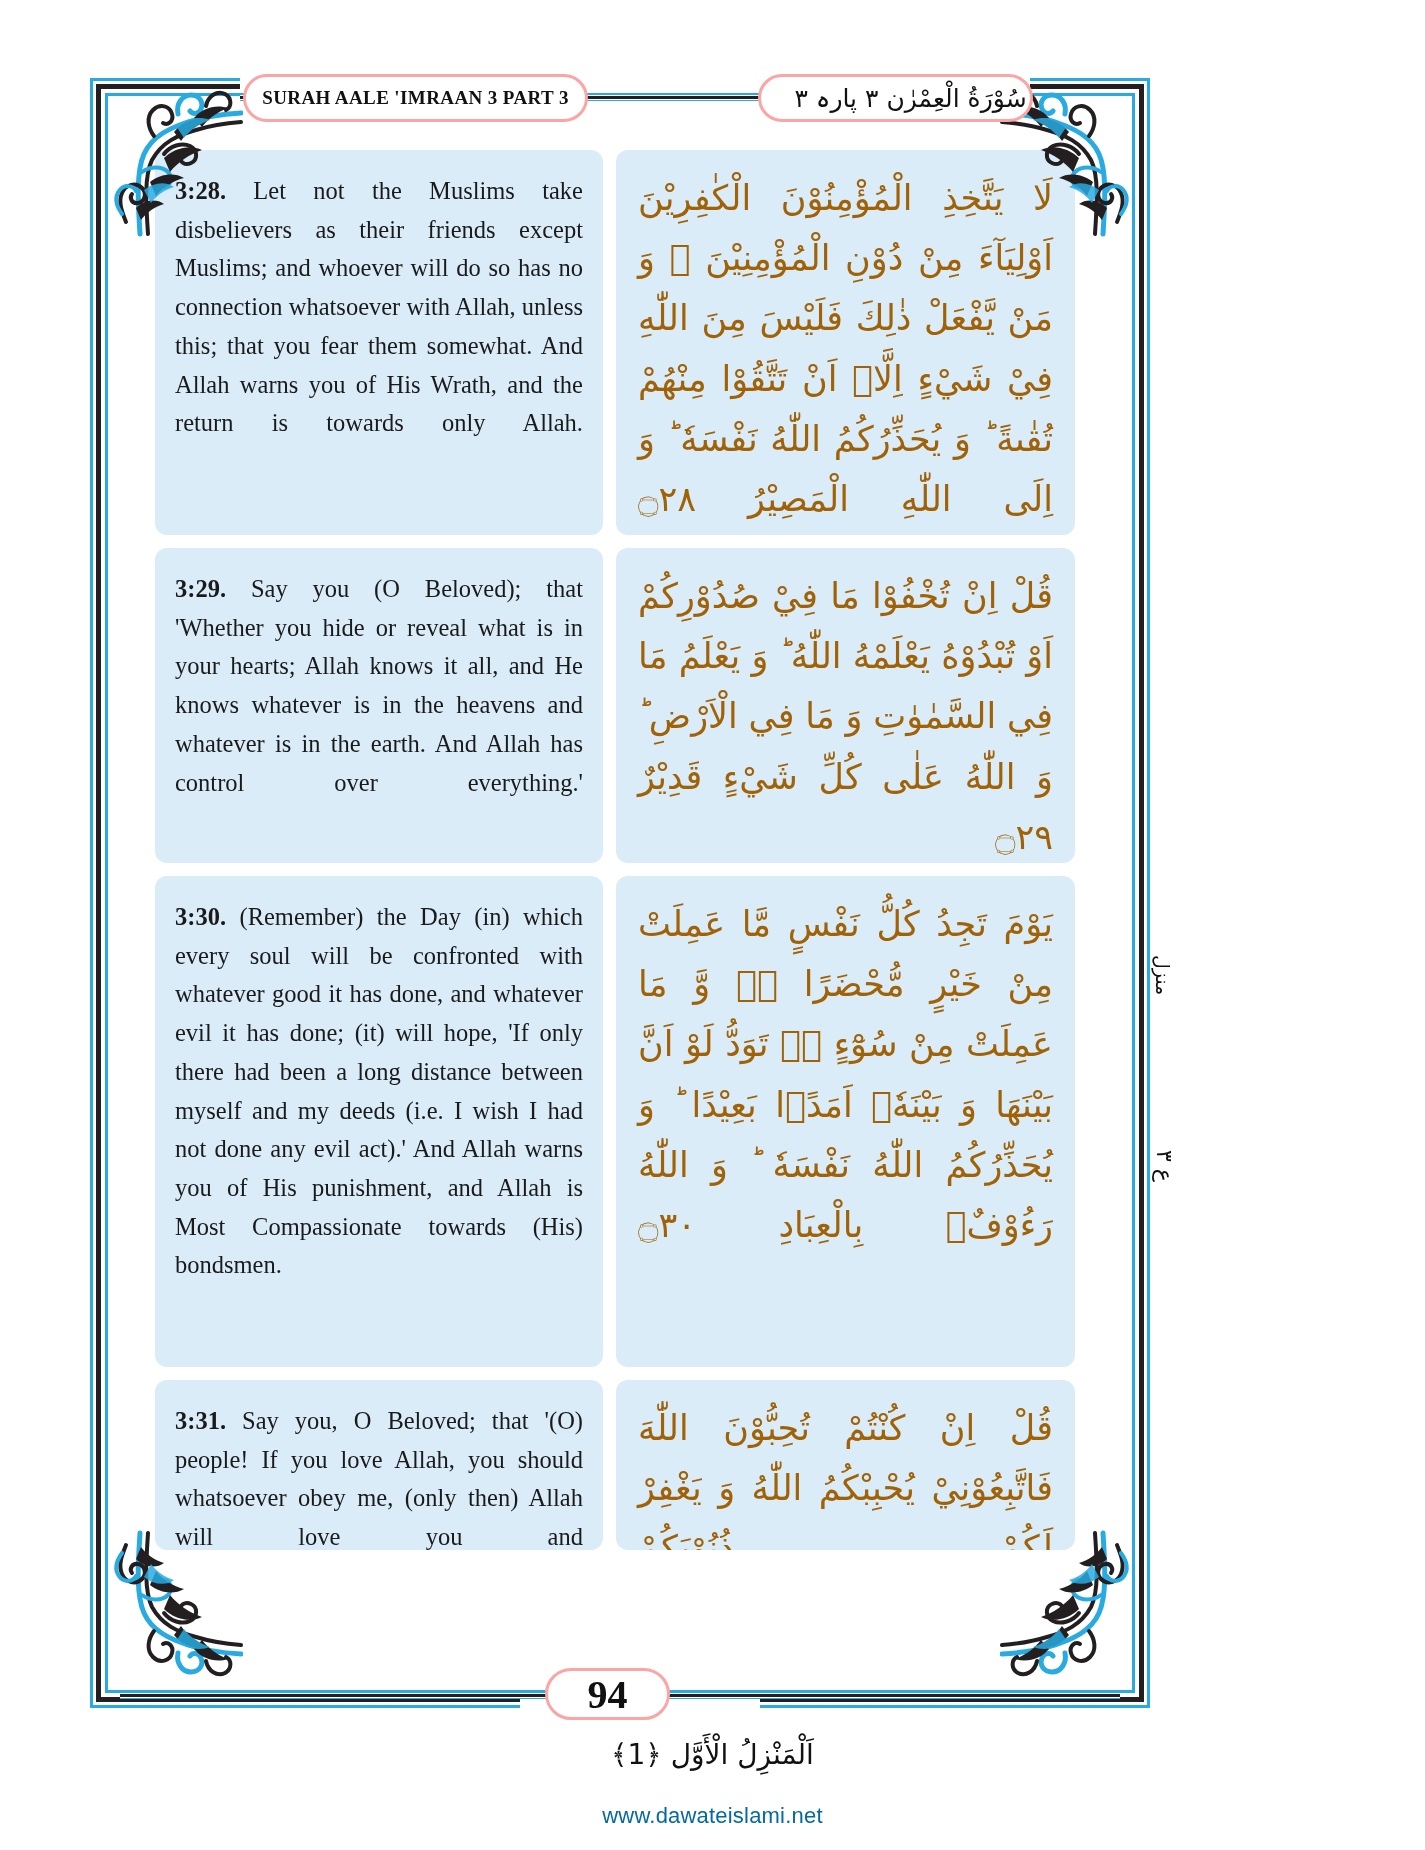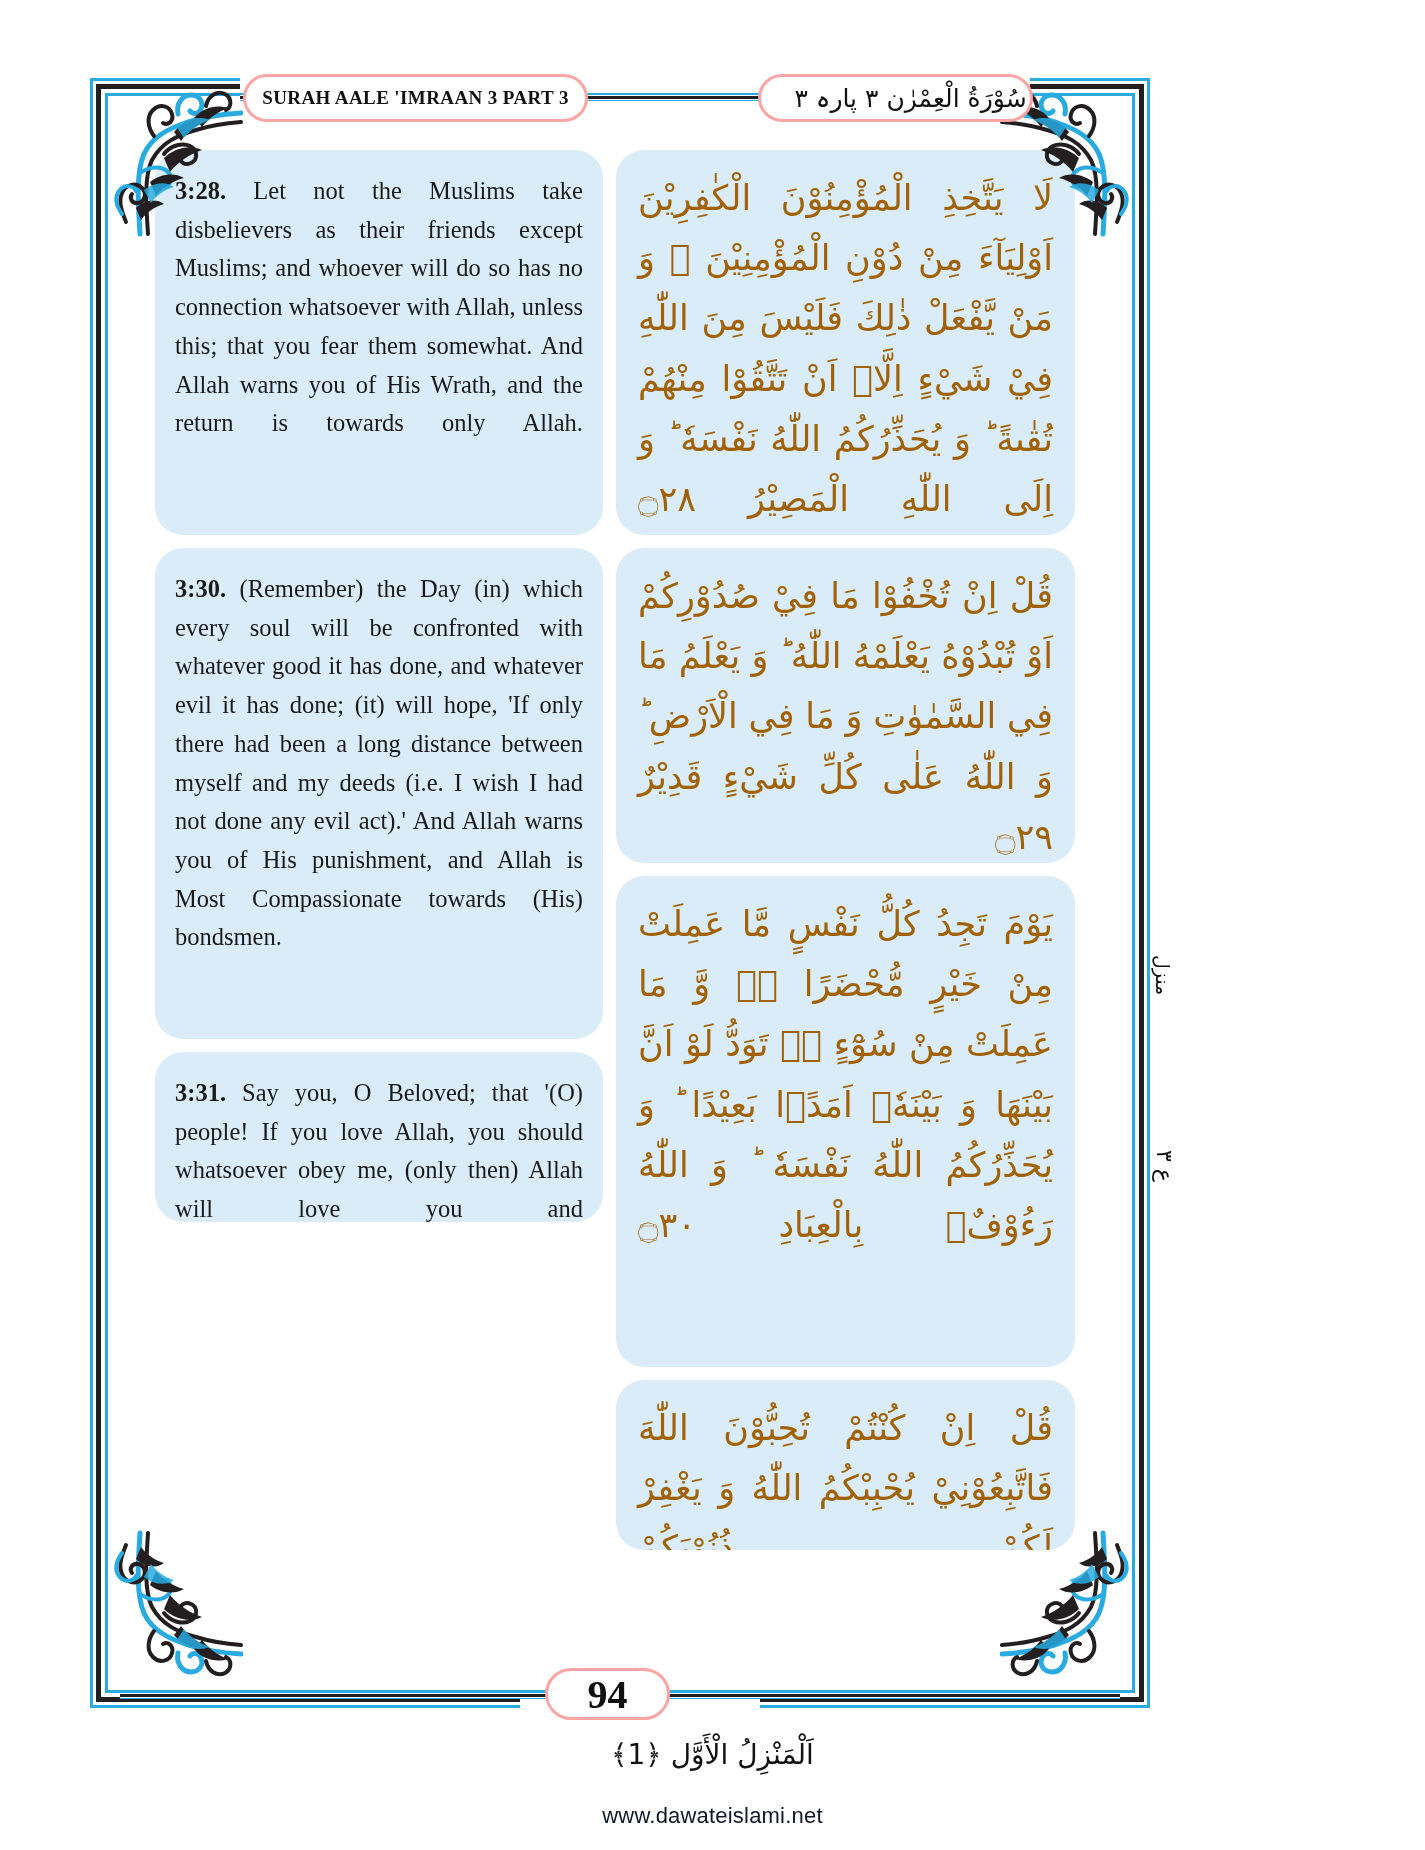--- a/index.html
+++ b/index.html
@@ -101,39 +101,39 @@
     position: absolute; left: 0; top: 1738px; width: 1425px;
     text-align: center;
     font-family: "DejaVu Sans", sans-serif;
     font-size: 28px; color: #111111;
     direction: rtl;
   }
   .site-url {
     position: absolute; left: 0; top: 1803px; width: 1425px;
     text-align: center;
     font-family: "Liberation Sans", sans-serif;
-    font-size: 22px; color: #0f172a;
+    font-size: 22px; color: #0369a1;
     letter-spacing: 0.2px;
   }
 
   
   .content {
     position: absolute;
     left: 155px; top: 150px;
     width: 920px; height: 1510px;
     display: flex; gap: 13px;
     z-index: 2;
   }
   .col { display: flex; flex-direction: column; gap: 13px; }
   .col-en { width: 448px; }
   .col-ar { width: 459px; }
 
   .panel {
     background: #d9ecf8;
-    border-radius: 28px;
+    border-radius: 12px;
     overflow: hidden;
   }
   .panel-en {
     padding: 22px 20px 20px 20px;
     text-align: justify;
     text-align-last: justify;
     font-family: "Liberation Serif", serif;
     font-size: 24.5px;
     line-height: 1.58;
     color: #1a1a1a;
@@ -290,20 +290,24 @@
     <span class="hdr-surah-ar">سُوْرَةُ الْعِمْرٰن ٣ پارہ ٣</span>
   </div>
 
   <div class="content">
 
     <div class="col col-en">
       <div class="panel panel-en h1">
         <span class="vn">3:28.</span>
         <span>Let not the Muslims take disbelievers as their friends except Muslims; and whoever will do so has no connection whatsoever with Allah, unless this; that you fear them somewhat. And Allah warns you of His Wrath, and the return is towards only Allah.</span>
       </div>
+      <div class="panel panel-en h2">
+        <span class="vn">3:29.</span>
+        <span>Say you (O Beloved); that 'Whether you hide or reveal what is in your hearts; Allah knows it all, and He knows whatever is in the heavens and whatever is in the earth. And Allah has control over everything.'</span>
+      </div>
       <div class="panel panel-en h3">
         <span class="vn">3:30.</span>
         <span>(Remember) the Day (in) which every soul will be confronted with whatever good it has done, and whatever evil it has done; (it) will hope, 'If only there had been a long distance between myself and my deeds (i.e. I wish I had not done any evil act).' And Allah warns you of His punishment, and Allah is Most Compassionate towards (His) bondsmen.</span>
       </div>
       <div class="panel panel-en h4">
         <span class="vn">3:31.</span>
         <span>Say you, O Beloved; that '(O) people! If you love Allah, you should whatsoever obey me, (only then) Allah will love you and</span>
       </div>
     </div>
 

